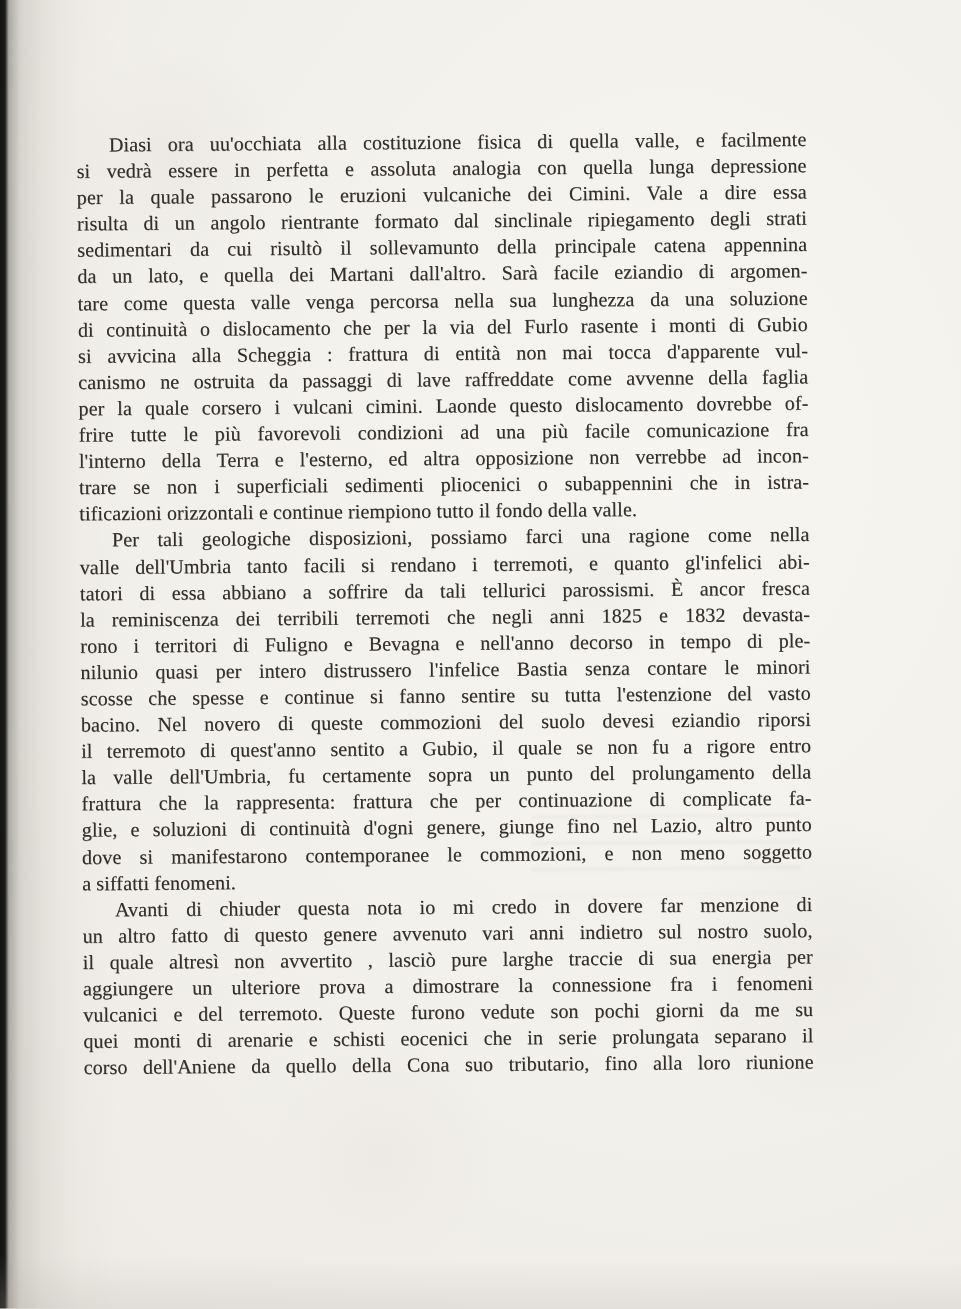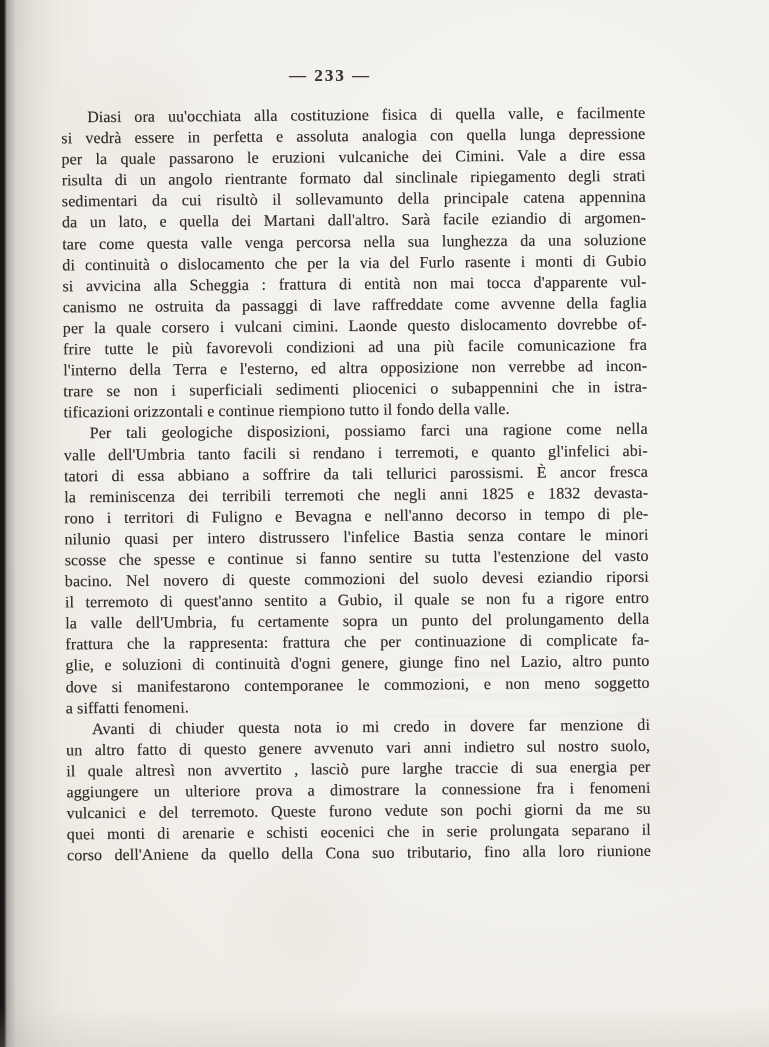--- a/index.html
+++ b/index.html
@@ -76,21 +76,20 @@
   .line.indent { text-indent: 26px; }
   .line.last { text-align-last: left; }
 </style>
 </head>
 <body>
 
 <div class="scan">
   <div class="edge-left"></div>
   <div class="mottle"></div>
   <div class="ghost"></div>
-  <div class="page-number">— 233 —</div>
   <div class="text-block">
       <div class="para">
         <div class="line indent">Diasi ora uu'occhiata alla costituzione fisica di quella valle, e facilmente</div>
         <div class="line">si vedrà essere in perfetta e assoluta analogia con quella lunga depressione</div>
         <div class="line">per la quale passarono le eruzioni vulcaniche dei Cimini. Vale a dire essa</div>
         <div class="line">risulta di un angolo rientrante formato dal sinclinale ripiegamento degli strati</div>
         <div class="line">sedimentari da cui risultò il sollevamunto della principale catena appennina</div>
         <div class="line">da un lato, e quella dei Martani dall'altro. Sarà facile eziandio di argomen-</div>
         <div class="line">tare come questa valle venga percorsa nella sua lunghezza da una soluzione</div>
         <div class="line">di continuità o dislocamento che per la via del Furlo rasente i monti di Gubio</div>

